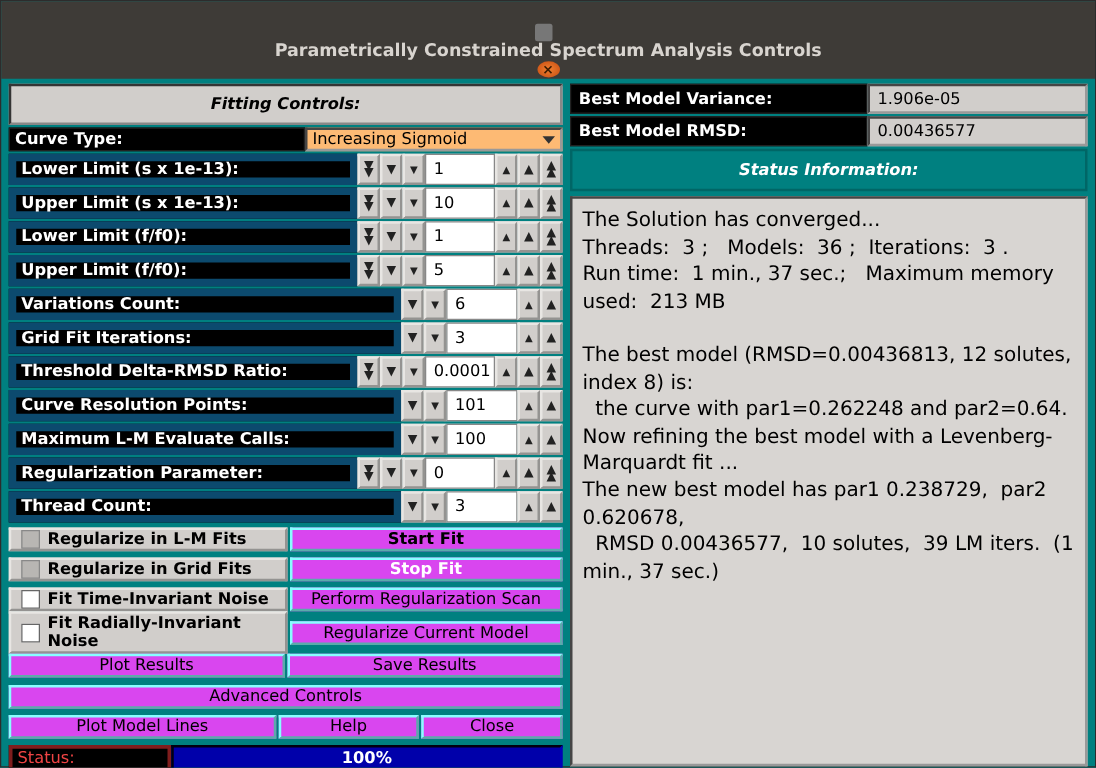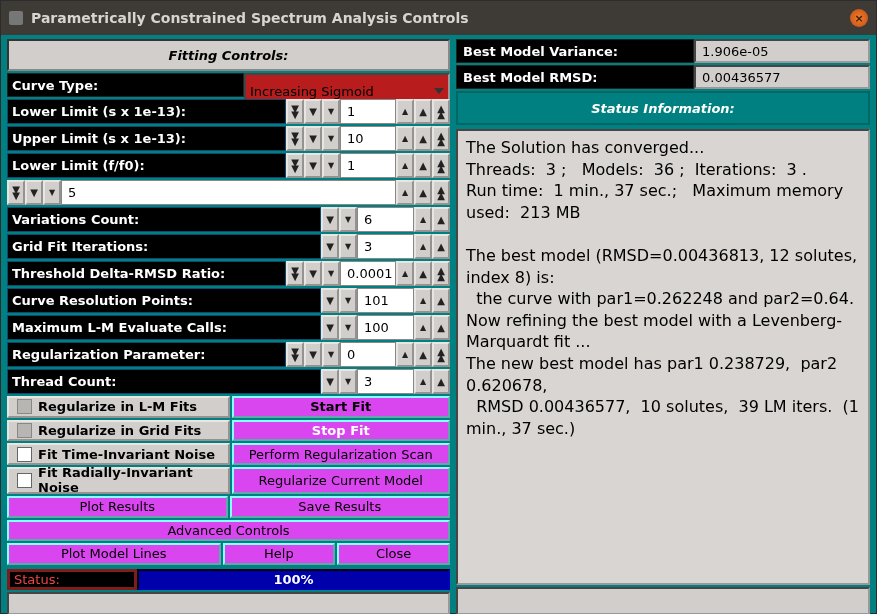--- a/index.html
+++ b/index.html
@@ -17,23 +17,24 @@
     position: relative;
     box-sizing: border-box;
     border: 1px solid #2c2c2c;
   }
   .titlebar {
     height: 26px;
     background: #3e3b37;
     color: #d8d4cf;
     display: flex;
     align-items: center;
-    padding: 4px 8px;
+    padding: 18px 8px;
     font-weight: bold;
     font-size: 14px;
+    flex-direction: column;
   }
   .titlebar .title-icon {
     width: 14px; height: 14px;
     background: #777;
     border-radius: 2px;
     margin-right: 8px;
     flex: 0 0 auto;
   }
   .titlebar .title-text { flex: 1; }
   .titlebar .close-btn {
@@ -95,25 +96,25 @@
     color: #fff;
     font-weight: bold;
     display: flex;
     align-items: center;
     padding-left: 4px;
     border: 1px solid #222;
     box-sizing: border-box;
   }
   .kv-select {
     flex: 1;
-    background: #b91c1c;
+    background: #fdba74;
     border: 2px inset #999;
     display: flex;
     align-items: center;
-    padding: 16px 4px;
+    padding: 0 4px;
     justify-content: space-between;
     cursor: pointer;
   }
   .kv-select .arrow-down {
     width: 0; height: 0;
     border-left: 5px solid transparent;
     border-right: 5px solid transparent;
     border-top: 6px solid #333;
   }
 
@@ -124,21 +125,21 @@
     height: 25px;
   }
   .spin-label {
     width: 314px;
     background: #000;
     color: #fff;
     font-weight: bold;
     display: flex;
     align-items: center;
     padding-left: 4px;
-    border: 1px solid #0c4a6e;
+    border: 6px solid #0c4a6e;
     box-sizing: border-box;
   }
   .spin-btns {
     display: flex;
     gap: 0;
   }
   .spin-btn {
     width: 18px;
     background: #d1cecb;
     border: 2px outset #e8e6e3;
@@ -160,20 +161,21 @@
     min-width: 56px;
   }
   .spin-end { display: flex; }
   .spin-end .spin-btn { width: 18px; }
 
   .half-row {
     display: flex;
     gap: 2px;
     margin-bottom: 2px;
     height: 27px;
+    align-items: center;
   }
   .half-btn, .full-btn, .third-btn {
     flex: 1;
     background: #d1cecb;
     border: 2px outset #e8e6e3;
     display: flex;
     align-items: center;
     justify-content: center;
     font-weight: bold;
     cursor: pointer;
@@ -372,20 +374,21 @@
               </div>
               <div class="spin-btn">
                 <span class="arr">▲</span>
               </div>
               <div class="spin-btn">
                 <span class="arr" style="line-height:0.55">▲<br>▲</span>
               </div>
             </div>
           </div>
           <div class="spin-row">
+            <div class="spin-label">Upper Limit (f/f0):</div>
             <div class="spin-btns">
               <div class="spin-btn">
                 <span class="arr" style="line-height:0.55">▼<br>▼</span>
               </div>
               <div class="spin-btn">
                 <span class="arr">▼</span>
               </div>
               <div class="spin-btn">
                 <span class="arr" style="font-size:8px">▼</span>
               </div>

